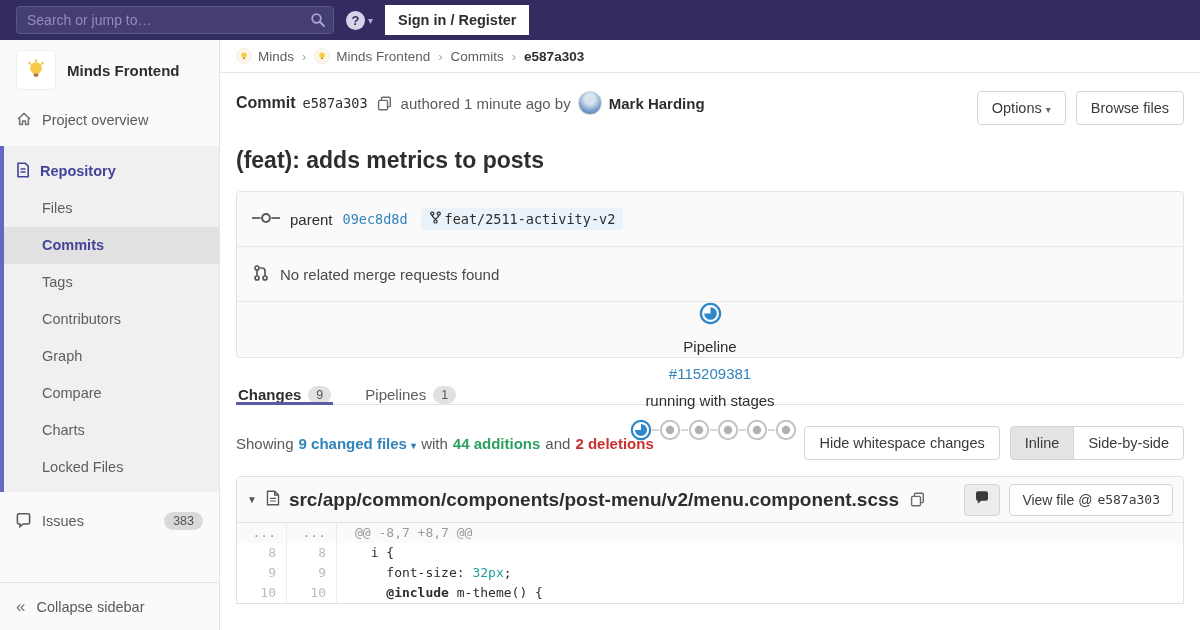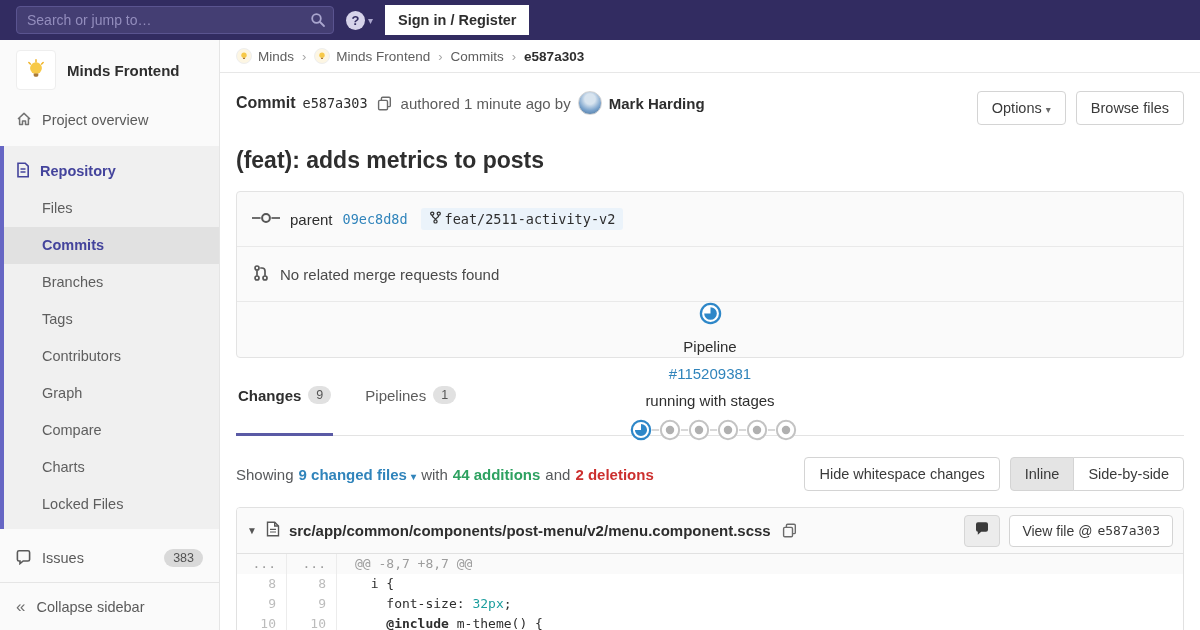--- a/index.html
+++ b/index.html
@@ -81,22 +81,22 @@
   .info-row:last-child { border-bottom:none;flex-direction:column; }
   .link { color:#3084bb; text-decoration:none; cursor:pointer; }
   .branch-badge { display:inline-flex; align-items:center; gap:3px; background:#ebf3fa; border-radius:3px;
     padding:3px 8px; font-size:13.5px; color:#2e2e2e; margin-left:3px; }
   .mr-text { color:#4a4a4a; }
   .mini-graph { display:flex; align-items:center; margin-left:6px; }
   .stage { display:flex; align-items:center; }
   .stage-connector { width:7px; height:2px; background:#d8d8d8; }
 
   .tabs { display:flex; gap:30px; margin:16px 16px 0; border-bottom:1px solid #e3e3e3; padding:0; }
-  .tab { position:relative; padding:12px 2px 31px; font-size:15px; color:#5c5c5c; cursor:pointer;
-    display:flex; align-items:center; gap:7px; }
+  .tab { position:relative; padding:12px 2px 0; font-size:15px; color:#5c5c5c; cursor:pointer;
+    display:flex; align-items:flex-start; gap:7px; }
   .tab.active { color:#2e2e2e; font-weight:700; }
   .tab.active::after { content:""; position:absolute; left:0; right:0; bottom:-1px; height:3px; background:#5a5aa5; }
   .tab-badge { background:#e1e1e1; color:#555; font-size:12.5px; font-weight:400; border-radius:10px; padding:2px 8px; }
 
   .summary-row { display:flex; align-items:center; justify-content:space-between; padding:21px 16px 0; }
   .summary-text { font-size:15px; color:#57595c; display:flex; align-items:center; gap:5px; }
   .files-link { color:#3084bb; font-weight:700; cursor:pointer; }
   .blue-caret { color:#3084bb; font-size:10px; }
   .additions { color:#2da160; font-weight:700; }
   .deletions { color:#cc2f2e; font-weight:700; }
@@ -104,21 +104,21 @@
   .btn-group { display:flex; }
   .btn-group .btn { border-radius:0; margin-left:-1px; }
   .btn-group .btn:first-child { border-radius:4px 0 0 4px; margin-left:0; }
   .btn-group .btn:last-child { border-radius:0 4px 4px 0; }
   .btn.seg-active { background:#e4e4e4; }
 
   .diff-card { margin:16px 16px 0; border:1px solid #e1e1e1; border-radius:4px 4px 0 0; overflow:hidden; }
   .diff-header { display:flex; align-items:center; gap:9px; background:#fafafa; border-bottom:1px solid #e1e1e1;
     padding:7px 10px; height:46px; }
   .collapse-caret { font-size:10px; color:#555; cursor:pointer; }
-  .file-path { font-weight:700; font-size:15px; color:#2e2e2e; }
+  .file-path { font-weight:700; font-size:19px; color:#2e2e2e; }
   .diff-header-spacer { flex:1; }
   .comment-btn { width:36px; height:32px; background:#ececec; border:1px solid #d6d6d6; border-radius:4px;
     display:flex; align-items:center; justify-content:center; cursor:pointer; }
   .view-file-btn { padding:7px 12px; font-size:14px; display:flex; gap:5px; align-items:center;}
   .view-file-sha { font-size:13px; }
 
   .diff-table { font-family:"DejaVu Sans Mono", monospace; font-size:13px; background:#fff; }
   .diff-row { display:grid; grid-template-columns:50px 50px 1fr; line-height:20px; }
   .ln { text-align:right; padding-right:10px; color:#bcbcbc; border-right:1px solid #ececec; cursor:pointer; }
   .code { padding-left:18px; white-space:pre; color:#2e2e2e; }
@@ -174,21 +174,20 @@
         <svg width="14" height="16" viewBox="0 0 14 16">
           <path d="M2 1.2 h7.2 l3 3 V14.8 H2 Z" fill="none" stroke="currentColor" stroke-width="1.6"></path>
           <path d="M4.5 7 h5 M4.5 10 h5" stroke="currentColor" stroke-width="1.4"></path>
         </svg>
       </span>
       <span>Repository</span>
     </div>
     <div id="repo-items">
         <div class="side-sub">Files</div>
         <div class="side-sub active">Commits</div>
-        <div class="side-sub">Branches</div>
         <div class="side-sub">Tags</div>
         <div class="side-sub">Contributors</div>
         <div class="side-sub">Graph</div>
         <div class="side-sub">Compare</div>
         <div class="side-sub">Charts</div>
         <div class="side-sub">Locked Files</div>
       </div>
   </div>
   <div class="side-item issues-row">
     <span>

